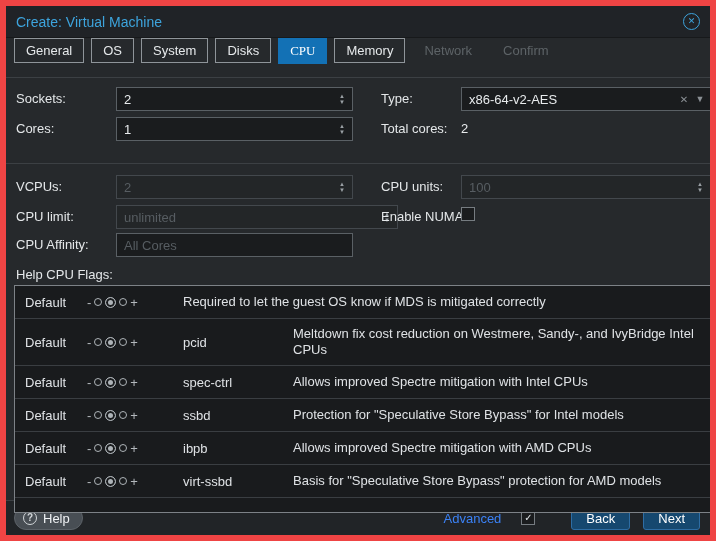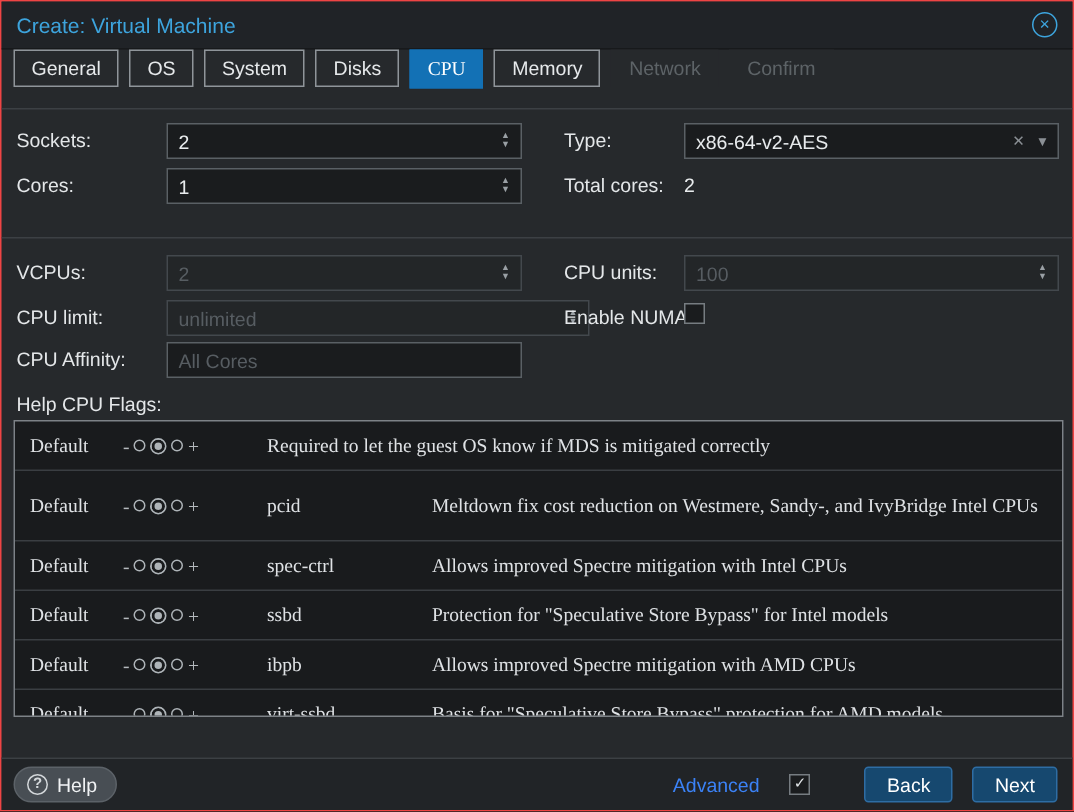--- a/index.html
+++ b/index.html
@@ -2,21 +2,21 @@
 <html><head>
 <meta charset="utf-8">
 <style>
   * { box-sizing: border-box; }
   html,body { margin:0; padding:0; background:#141618; }
   body { font-family:"Liberation Sans", sans-serif; }
 
   .window {
     position:relative; width:716px; height:541px;
     background:#26292c; color:#dfe2e5; font-size:13px;
-    overflow:hidden; border:1px solid #ef4444;
+    overflow:hidden; border:6px solid #ef4444;
     display:flex; flex-direction:column;
   }
 
   
   .titlebar {
     height:32px; flex:0 0 32px; display:flex; align-items:center;
     padding:0 10px; background:#202327; border-bottom:1px solid #17191b;
   }
   .title { color:#3da4dd; font-size:14px; }
   .close-btn {
@@ -66,22 +66,22 @@
 
   .cb {
     width:14px; height:14px; background:#1a1c1e; border:1px solid #767c81;
     display:flex; align-items:center; justify-content:center;
     font-size:10px; color:#e0e4e7; cursor:pointer; line-height:1;
   }
   .cb-abs { position:absolute; }
 
   
   .grid {
-    position:absolute; left:8px; top:280px; width:700px; height:198px;
-    border:1px solid #7d8287; background:#191b1d; overflow:hidden;font-family:Liberation Serif, serif;
+    position:absolute; left:8px; top:280px; width:700px; height:228px;
+    border:1px solid #7d8287; background:#191b1d; overflow:hidden;
   }
   .grow {
     display:flex; align-items:center; border-bottom:1px solid #3a3e42;
     min-height:33px;
   }
   .c-val  { width:72px; padding-left:10px; flex:0 0 72px; }
   .c-slider {
     width:96px; flex:0 0 96px; display:flex; align-items:center; gap:3px;
     color:#b4b9bd;
   }

